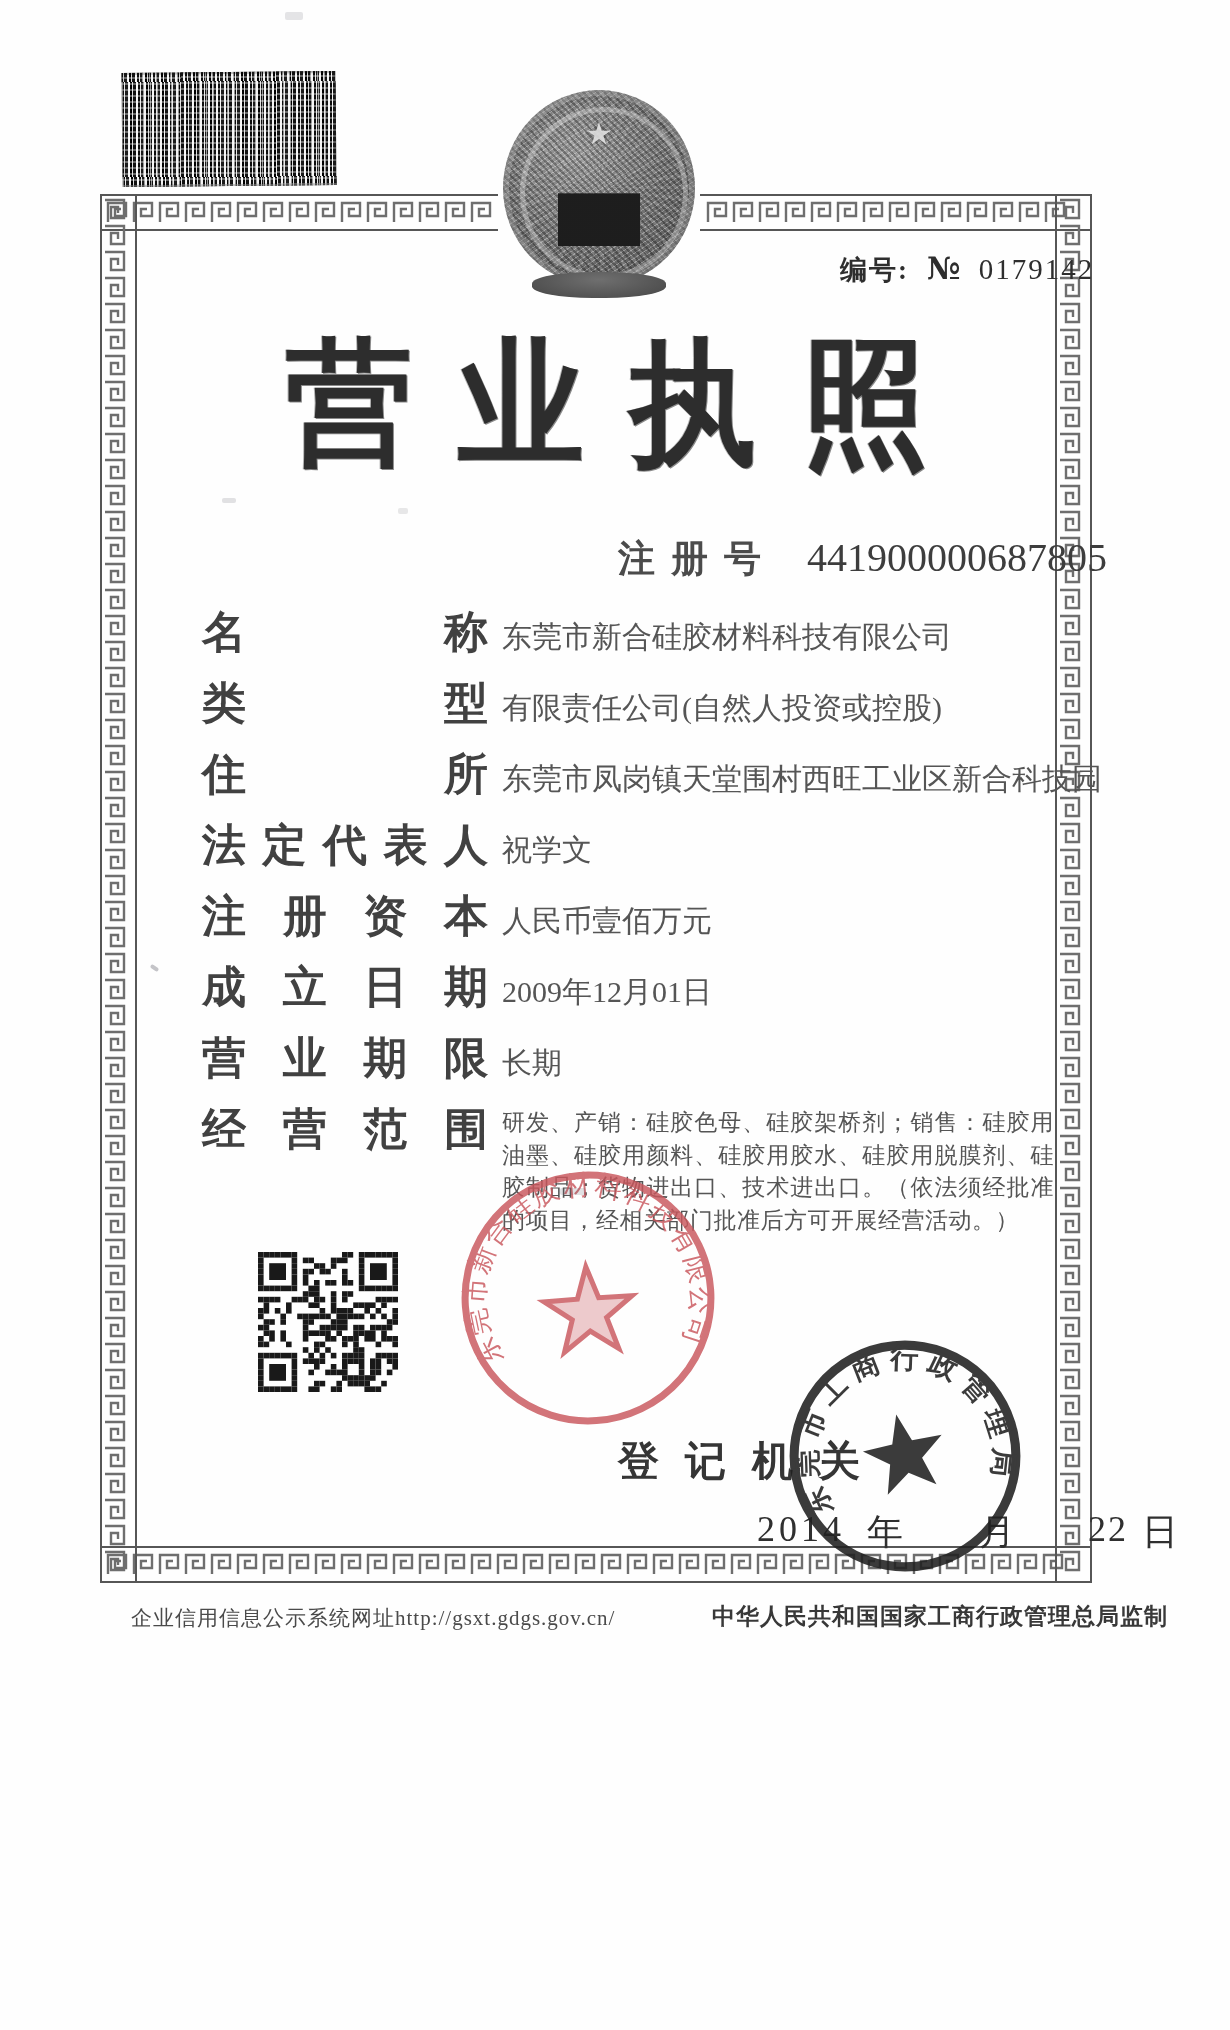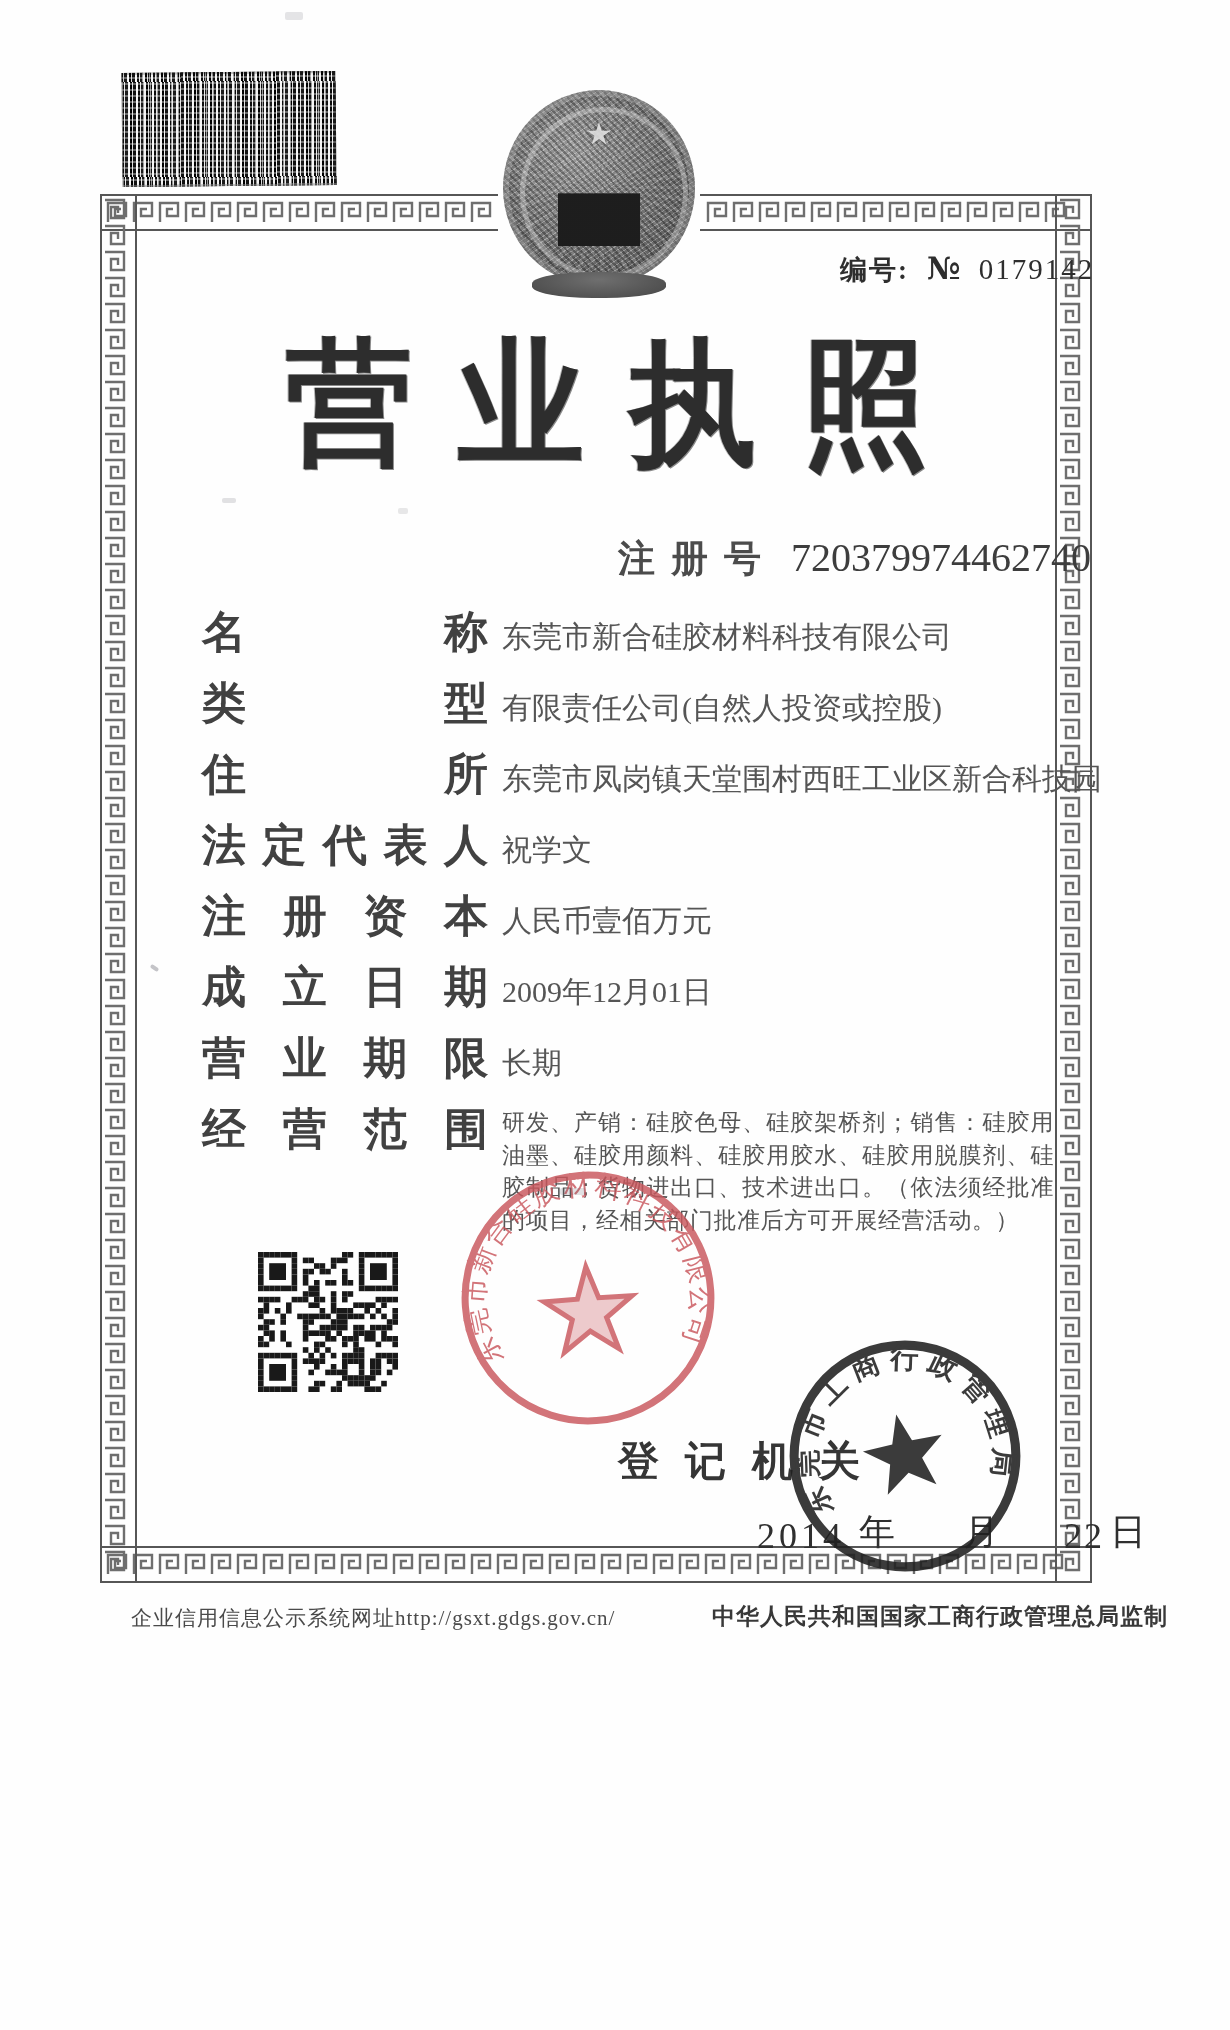--- a/index.html
+++ b/index.html
@@ -51,21 +51,21 @@
   .serial .numero{font-size:31px;font-weight:bold;font-family:"DejaVu Serif", serif;}
   .serial .digits{font-size:29px;font-family:Liberation Serif, serif;letter-spacing:2px;}
 
   
   .license-title{position:absolute;left:286px;top:332px;font-size:126px;line-height:1.15;
     font-weight:900;letter-spacing:46px;color:#2d2d2d;font-family:"Liberation Sans", sans-serif;
     text-shadow:1px 1px 0 rgba(40,40,40,.55), -1px 0 0 rgba(40,40,40,.35);
     transform:scaleY(1.08);white-space:nowrap;}
 
   
-  .regno{position:absolute;left:618px;top:534px;display:flex;align-items:baseline;gap:14px;}
+  .regno{position:absolute;left:618px;top:534px;display:flex;align-items:baseline;gap:30px;}
   .regno .lab{font-size:37px;letter-spacing:16px;color:#4b4b4b;font-weight:600;}
   .regno .val{font-size:40px;color:#3d3d3d;font-family:"Liberation Serif", serif;}
 
   
   .fields{position:absolute;left:202px;top:610px;width:860px;}
   .field-row{display:flex;align-items:baseline;margin-bottom:23px;}
   .field-label{width:286px;flex:0 0 286px;display:flex;justify-content:space-between;
     font-size:44px;line-height:1.05;color:#414141;font-weight:600;}
   .field-value{margin-left:14px;font-size:30px;color:#555;letter-spacing:0px;white-space:nowrap;}
   .scope-row{align-items:flex-start;}
@@ -78,21 +78,21 @@
   
   .company-seal{position:absolute;left:452px;top:1162px;width:272px;height:272px;color:#c9565c;
     opacity:.82;transform:rotate(-4deg);}
   .registry-stamp{position:absolute;left:779px;top:1330px;width:252px;height:252px;color:#1f1f1f;
     opacity:.87;}
 
   
   .registrar{position:absolute;left:618px;top:1434px;font-size:41px;letter-spacing:26px;
     color:#353535;font-weight:600;white-space:nowrap;}
   .issue-date{position:absolute;left:757px;top:1508px;font-size:36px;color:#2f2f2f;
-    display:flex;align-items:flex-end;white-space:nowrap;}
+    display:flex;align-items:flex-start;white-space:nowrap;gap:8px;}
   .issue-date .y{letter-spacing:4px;}
   .issue-date .u1{margin-left:14px;}
   .issue-date .u2{margin-left:68px;}
   .issue-date .d{margin-left:65px;letter-spacing:2px;}
   .issue-date .u3{margin-left:6px;}
 
   
   .footer-left{position:absolute;left:100px;top:1604px;font-size:21px;color:#4a4a4a;
     letter-spacing:1px;margin-left:31px;}
   .footer-right{position:absolute;left:712px;top:1601px;font-size:23px;color:#383838;
@@ -317,21 +317,21 @@
   <div class="serial">
     <span class="lab">编号:</span>
     <span class="numero">№</span>
     <span class="digits">0179142</span>
   </div>
 
   <div class="license-title">营业执照</div>
 
   <div class="regno">
     <span class="lab">注册号</span>
-    <span class="val">720379974462740</span>
+    <span class="val">441900000687805</span>
   </div>
 
   <div class="fields" id="fields">
       <div class="field-row">
         <div class="field-label">
           <span>名</span>
           <span>称</span>
         </div>
         <div class="field-value">东莞市新合硅胶材料科技有限公司</div>
       </div>

